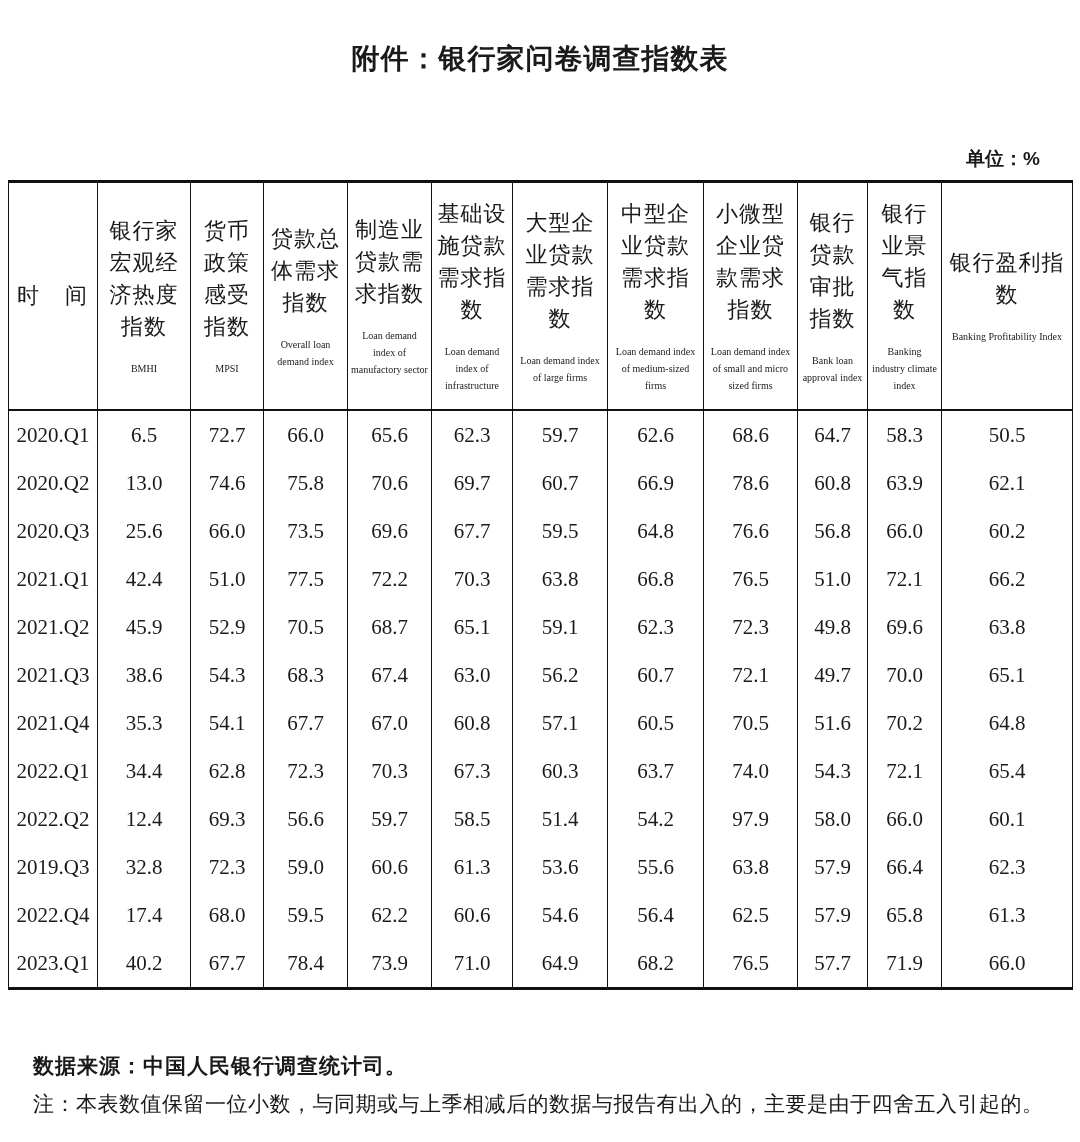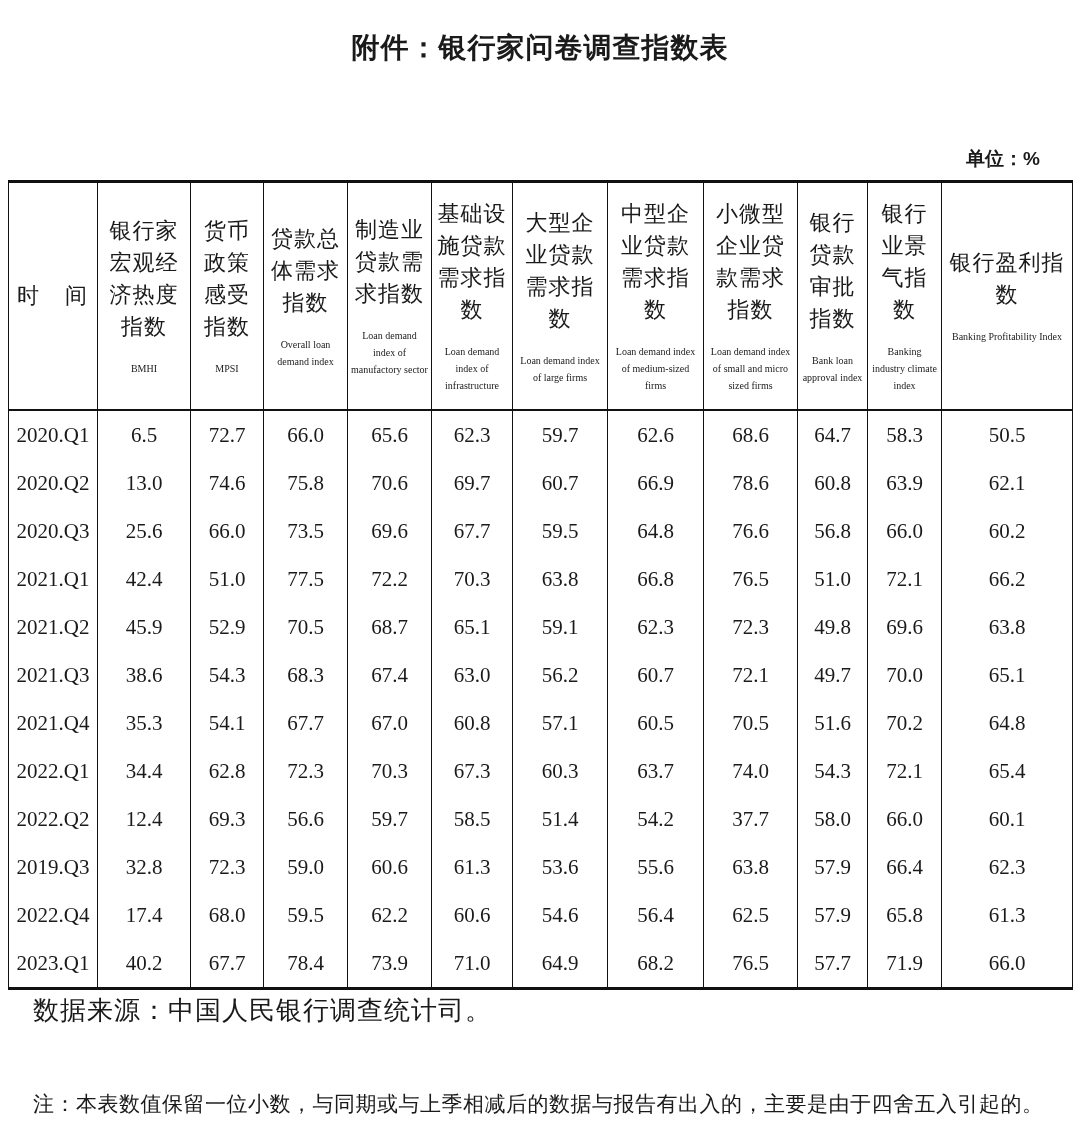--- a/index.html
+++ b/index.html
@@ -7,21 +7,21 @@
     position:relative;
     width:1080px;
     height:1142px;
     background:#ffffff;
     color:#1a1a1a;
     font-family:"Liberation Serif","DejaVu Serif",serif;
     overflow:hidden;
   }
   .title{
     text-align:center;
-    padding-top:29px;
+    padding-top:40px;
     font-size:28px;
     font-weight:bold;
     font-family:"Liberation Sans","DejaVu Sans",sans-serif;
     letter-spacing:1px;
   }
   .unit{
     position:absolute;
     top:146px;
     right:40px;
     font-size:19px;
@@ -78,24 +78,25 @@
     letter-spacing:2px;
   }
   table.idx tbody td{
     height:48px;
     font-size:21px;
     padding:0 2px;
     white-space:nowrap;
   }
   .source{
     position:absolute;
-    top:993px;
+    top:1052px;
     left:33px;
-    font-size:26px;
+    font-size:21px;
     letter-spacing:1px;
+    font-weight:bold;
   }
   .note{
     position:absolute;
     top:1090px;
     left:33px;
     width:1040px;
     font-size:21px;
     letter-spacing:0.5px;
   }
 </style>
@@ -287,21 +288,21 @@
         </tr>
         <tr>
           <td>2022.Q2</td>
           <td>12.4</td>
           <td>69.3</td>
           <td>56.6</td>
           <td>59.7</td>
           <td>58.5</td>
           <td>51.4</td>
           <td>54.2</td>
-          <td>37.7</td>
+          <td>97.9</td>
           <td>58.0</td>
           <td>66.0</td>
           <td>60.1</td>
         </tr>
         <tr>
           <td>2019.Q3</td>
           <td>32.8</td>
           <td>72.3</td>
           <td>59.0</td>
           <td>60.6</td>

